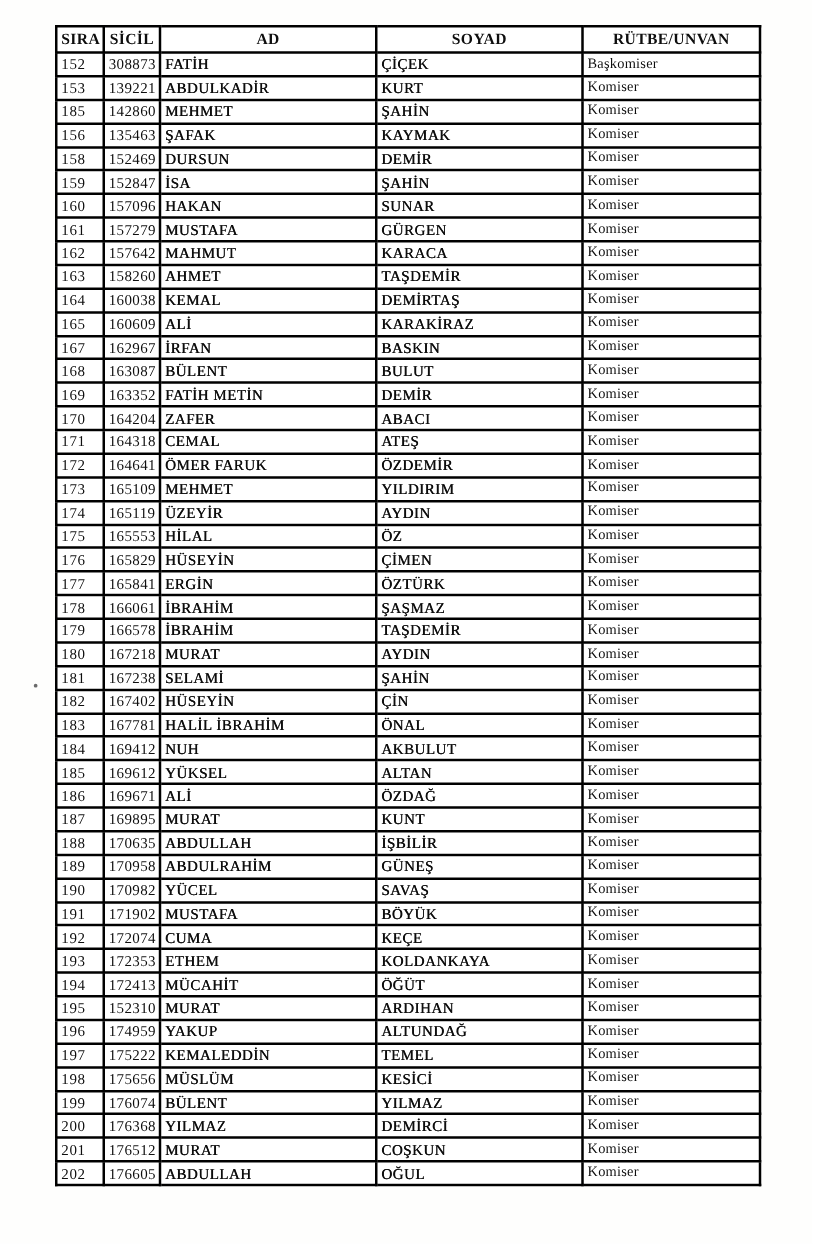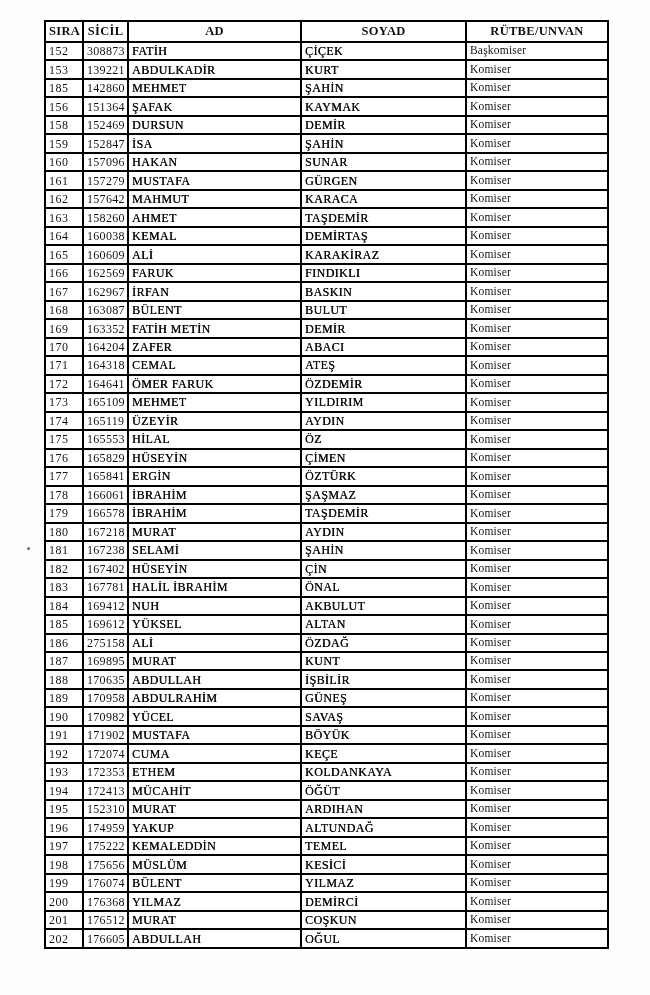--- a/index.html
+++ b/index.html
@@ -117,21 +117,21 @@
           </tr>
           <tr>
             <td class="c-sira">185</td>
             <td class="c-sicil">142860</td>
             <td class="c-ad">MEHMET</td>
             <td class="c-soyad">ŞAHİN</td>
             <td class="c-rutbe">Komiser</td>
           </tr>
           <tr>
             <td class="c-sira">156</td>
-            <td class="c-sicil">151364</td>
+            <td class="c-sicil">135463</td>
             <td class="c-ad">ŞAFAK</td>
             <td class="c-soyad">KAYMAK</td>
             <td class="c-rutbe">Komiser</td>
           </tr>
           <tr>
             <td class="c-sira">158</td>
             <td class="c-sicil">152469</td>
             <td class="c-ad">DURSUN</td>
             <td class="c-soyad">DEMİR</td>
             <td class="c-rutbe">Komiser</td>
@@ -179,27 +179,20 @@
             <td class="c-rutbe">Komiser</td>
           </tr>
           <tr>
             <td class="c-sira">165</td>
             <td class="c-sicil">160609</td>
             <td class="c-ad">ALİ</td>
             <td class="c-soyad">KARAKİRAZ</td>
             <td class="c-rutbe">Komiser</td>
           </tr>
           <tr>
-            <td class="c-sira">166</td>
-            <td class="c-sicil">162569</td>
-            <td class="c-ad">FARUK</td>
-            <td class="c-soyad">FINDIKLI</td>
-            <td class="c-rutbe">Komiser</td>
-          </tr>
-          <tr>
             <td class="c-sira">167</td>
             <td class="c-sicil">162967</td>
             <td class="c-ad">İRFAN</td>
             <td class="c-soyad">BASKIN</td>
             <td class="c-rutbe">Komiser</td>
           </tr>
           <tr>
             <td class="c-sira">168</td>
             <td class="c-sicil">163087</td>
             <td class="c-ad">BÜLENT</td>
@@ -320,21 +313,21 @@
           </tr>
           <tr>
             <td class="c-sira">185</td>
             <td class="c-sicil">169612</td>
             <td class="c-ad">YÜKSEL</td>
             <td class="c-soyad">ALTAN</td>
             <td class="c-rutbe">Komiser</td>
           </tr>
           <tr>
             <td class="c-sira">186</td>
-            <td class="c-sicil">275158</td>
+            <td class="c-sicil">169671</td>
             <td class="c-ad">ALİ</td>
             <td class="c-soyad">ÖZDAĞ</td>
             <td class="c-rutbe">Komiser</td>
           </tr>
           <tr>
             <td class="c-sira">187</td>
             <td class="c-sicil">169895</td>
             <td class="c-ad">MURAT</td>
             <td class="c-soyad">KUNT</td>
             <td class="c-rutbe">Komiser</td>

